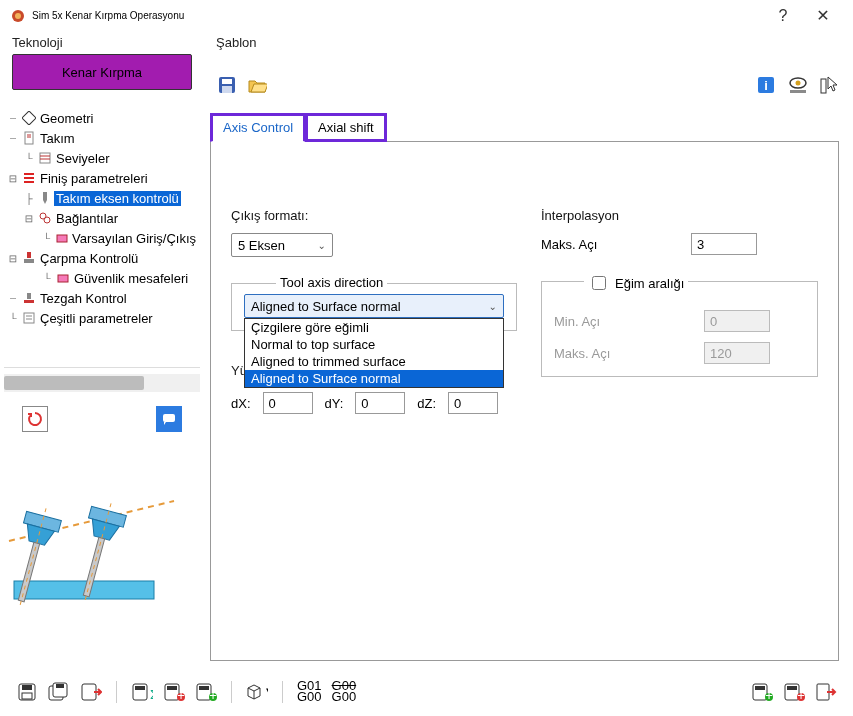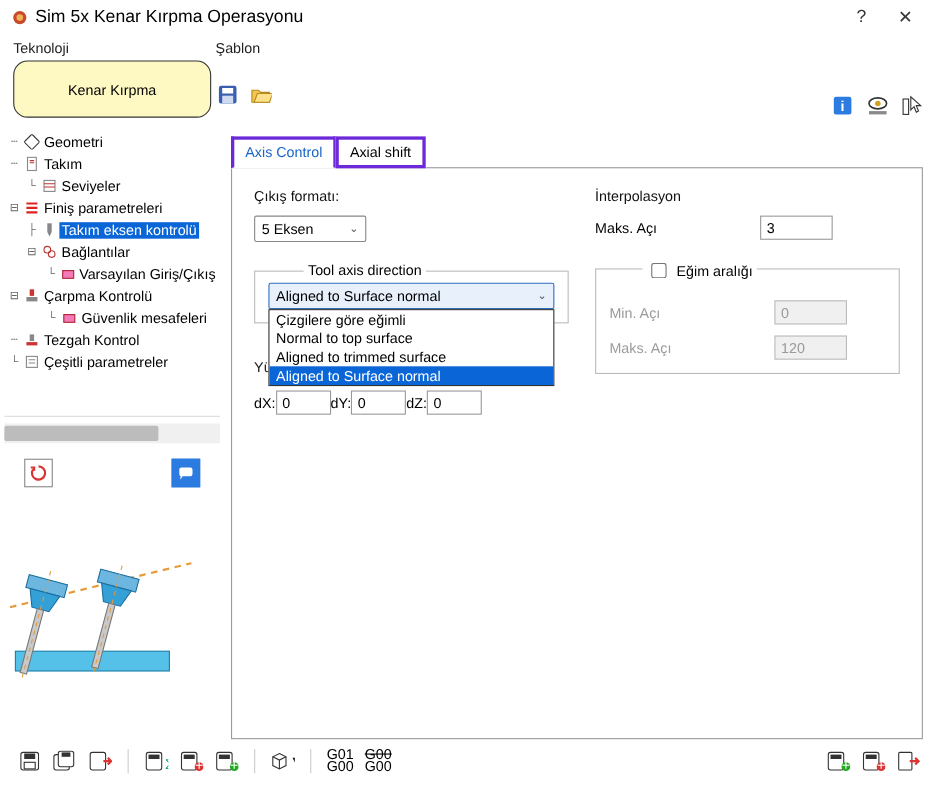--- a/index.html
+++ b/index.html
@@ -1,25 +1,25 @@
 <!DOCTYPE html>
 <html><head>
 <meta charset="utf-8">
 <style>
 * { box-sizing: border-box; font-family: "Segoe UI", Tahoma, sans-serif; font-size: 13px; }
 body { margin: 0; background: #fff; color: #000; width: 853px; height: 716px; overflow: hidden; position: relative; }
 
 .titlebar { display: flex; align-items: center; padding: 6px 10px; }
-.titlebar .title { flex: 1; font-size: 16px; }
+.titlebar .title { flex: 1; font-size: 10px; }
 .titlebar .tbtn { width: 40px; text-align: center; font-size: 16px; color: #333; cursor: pointer; }
 
-.toprow { display: flex; padding: 4px 12px 8px 12px; gap: 4px; }
+.toprow { display: flex; padding: 4px 12px 8px 12px; gap: 24px; }
 .topgroup { display: flex; flex-direction: column; }
 .topgroup label { margin-bottom: 4px; color: #222; }
-.bigbtn { border: 1px solid #333; background: #fef9c3; width: 180px; height: 52px; display: flex; align-items: center; justify-content: center; cursor: pointer; border-radius: 13px; }
+.bigbtn { border: 1px solid #333; background: #a21caf; width: 180px; height: 36px; display: flex; align-items: center; justify-content: center; cursor: pointer; border-radius: 2px; }
 .combo { border: 1px solid #888; background: #fff; height: 26px; width: 270px; display: flex; align-items: center; padding: 0 6px; position: relative; cursor: pointer; border-radius: 2px; }
 .combo .chev { margin-left: auto; color: #555; font-size: 10px; }
 .iconrow { display: flex; align-items: flex-end; gap: 8px; padding-top: 20px; }
 .iconbtn { width: 22px; height: 22px; display: flex; align-items: center; justify-content: center; cursor: pointer; }
 .righticons { margin-left: auto; display: flex; align-items: flex-end; gap: 10px; padding-top: 20px; }
 
 .body { display: flex; }
 .left { width: 200px; padding: 4px 0 0 4px; }
 .tree { border-bottom: 1px solid #ddd; min-height: 260px; overflow: hidden; }
 .treerow { display: flex; align-items: center; height: 20px; padding: 0 2px; white-space: nowrap; cursor: pointer; }
@@ -37,42 +37,42 @@
 .preview { margin-top: 40px; width: 180px; height: 160px; }
 
 .right { flex: 1; padding: 8px 14px 8px 10px; }
 .tabstrip { display: flex; }
 .tab { border: 3px solid #6d28d9; padding: 4px 10px; background: #fff; margin-right: -1px; cursor: pointer; position: relative; top: 1px; }
 .tab.active { color: #1a66c8; border-bottom: 1px solid #fff; }
 .panel { border: 1px solid #999; min-height: 520px; padding: 18px 20px; }
 
 .cols { display: flex; gap: 24px; }
 .col { flex: 1; }
-.grouplabel { margin-bottom: 10px; color: #111; }
+.grouplabel { margin-bottom: 10px; color: #111; margin-top: 48px; }
 .smallcombo { border: 1px solid #888; width: 102px; height: 24px; display: flex; align-items: center; padding: 0 6px; cursor: pointer; border-radius: 2px; }
 .smallcombo .chev { margin-left: auto; font-size: 10px; color: #555; }
 
 .section { border: 1px solid #bbb; padding: 10px 12px 12px 12px; margin-top: 16px; position: relative; }
 .section > .stitle { position: absolute; top: -9px; left: 8px; background: #fff; padding: 0 4px; margin-left: 36px; }
 .checkrow { display: flex; align-items: center; gap: 6px; }
 .checkrow input { width: 14px; height: 14px; }
 .formrow { display: flex; align-items: center; margin-top: 10px; }
 .formrow .flabel { width: 150px; }
 .formrow .flabel.dis { color: #9a9a9a; }
 .ninput { border: 1px solid #999; width: 66px; height: 22px; padding: 0 5px; background: #fff; }
 .ninput.dis { background: #f0f0f0; color: #9a9a9a; border-color: #bbb; }
 
 .ddwrap { position: relative; width: 260px; }
 .ddsel { border: 1px solid #2e6fc0; background: #e8f0fb; height: 24px; display: flex; align-items: center; padding: 0 6px; cursor: pointer; border-radius: 2px; }
 .ddsel .chev { margin-left: auto; font-size: 10px; color: #555; }
 .ddlist { position: absolute; top: 24px; left: 0; right: 0; border: 1px solid #333; background: #fff; z-index: 10; }
 .dditem { padding: 1px 6px; cursor: pointer; }
 .dditem.hl { background: #0a66d6; color: #fff; }
 
-.dxyz { display: flex; margin-top: 14px; align-items: center; }
+.dxyz { display: flex; gap: 12px; margin-top: 14px; align-items: center; }
 .dxyz .lab { }
 .dxyz .val { border: 1px solid #999; width: 50px; height: 22px; padding: 0 5px; }
 
 .yulabel { margin-top: 10px; color: #222; }
 
 .footer { position: absolute; left: 0; right: 0; bottom: 0; height: 48px; border-top: 0; display: flex; align-items: center; padding: 0 16px; gap: 10px; }
 .ficon { width: 22px; height: 22px; display: flex; align-items: center; justify-content: center; cursor: pointer; }
 .fsep { width: 1px; height: 22px; background: #ccc; margin: 0 4px; }
 .gcode { font-size: 9px; line-height: 9px; text-align: left; cursor: pointer; }
 .footer .spacer { flex: 1; }

